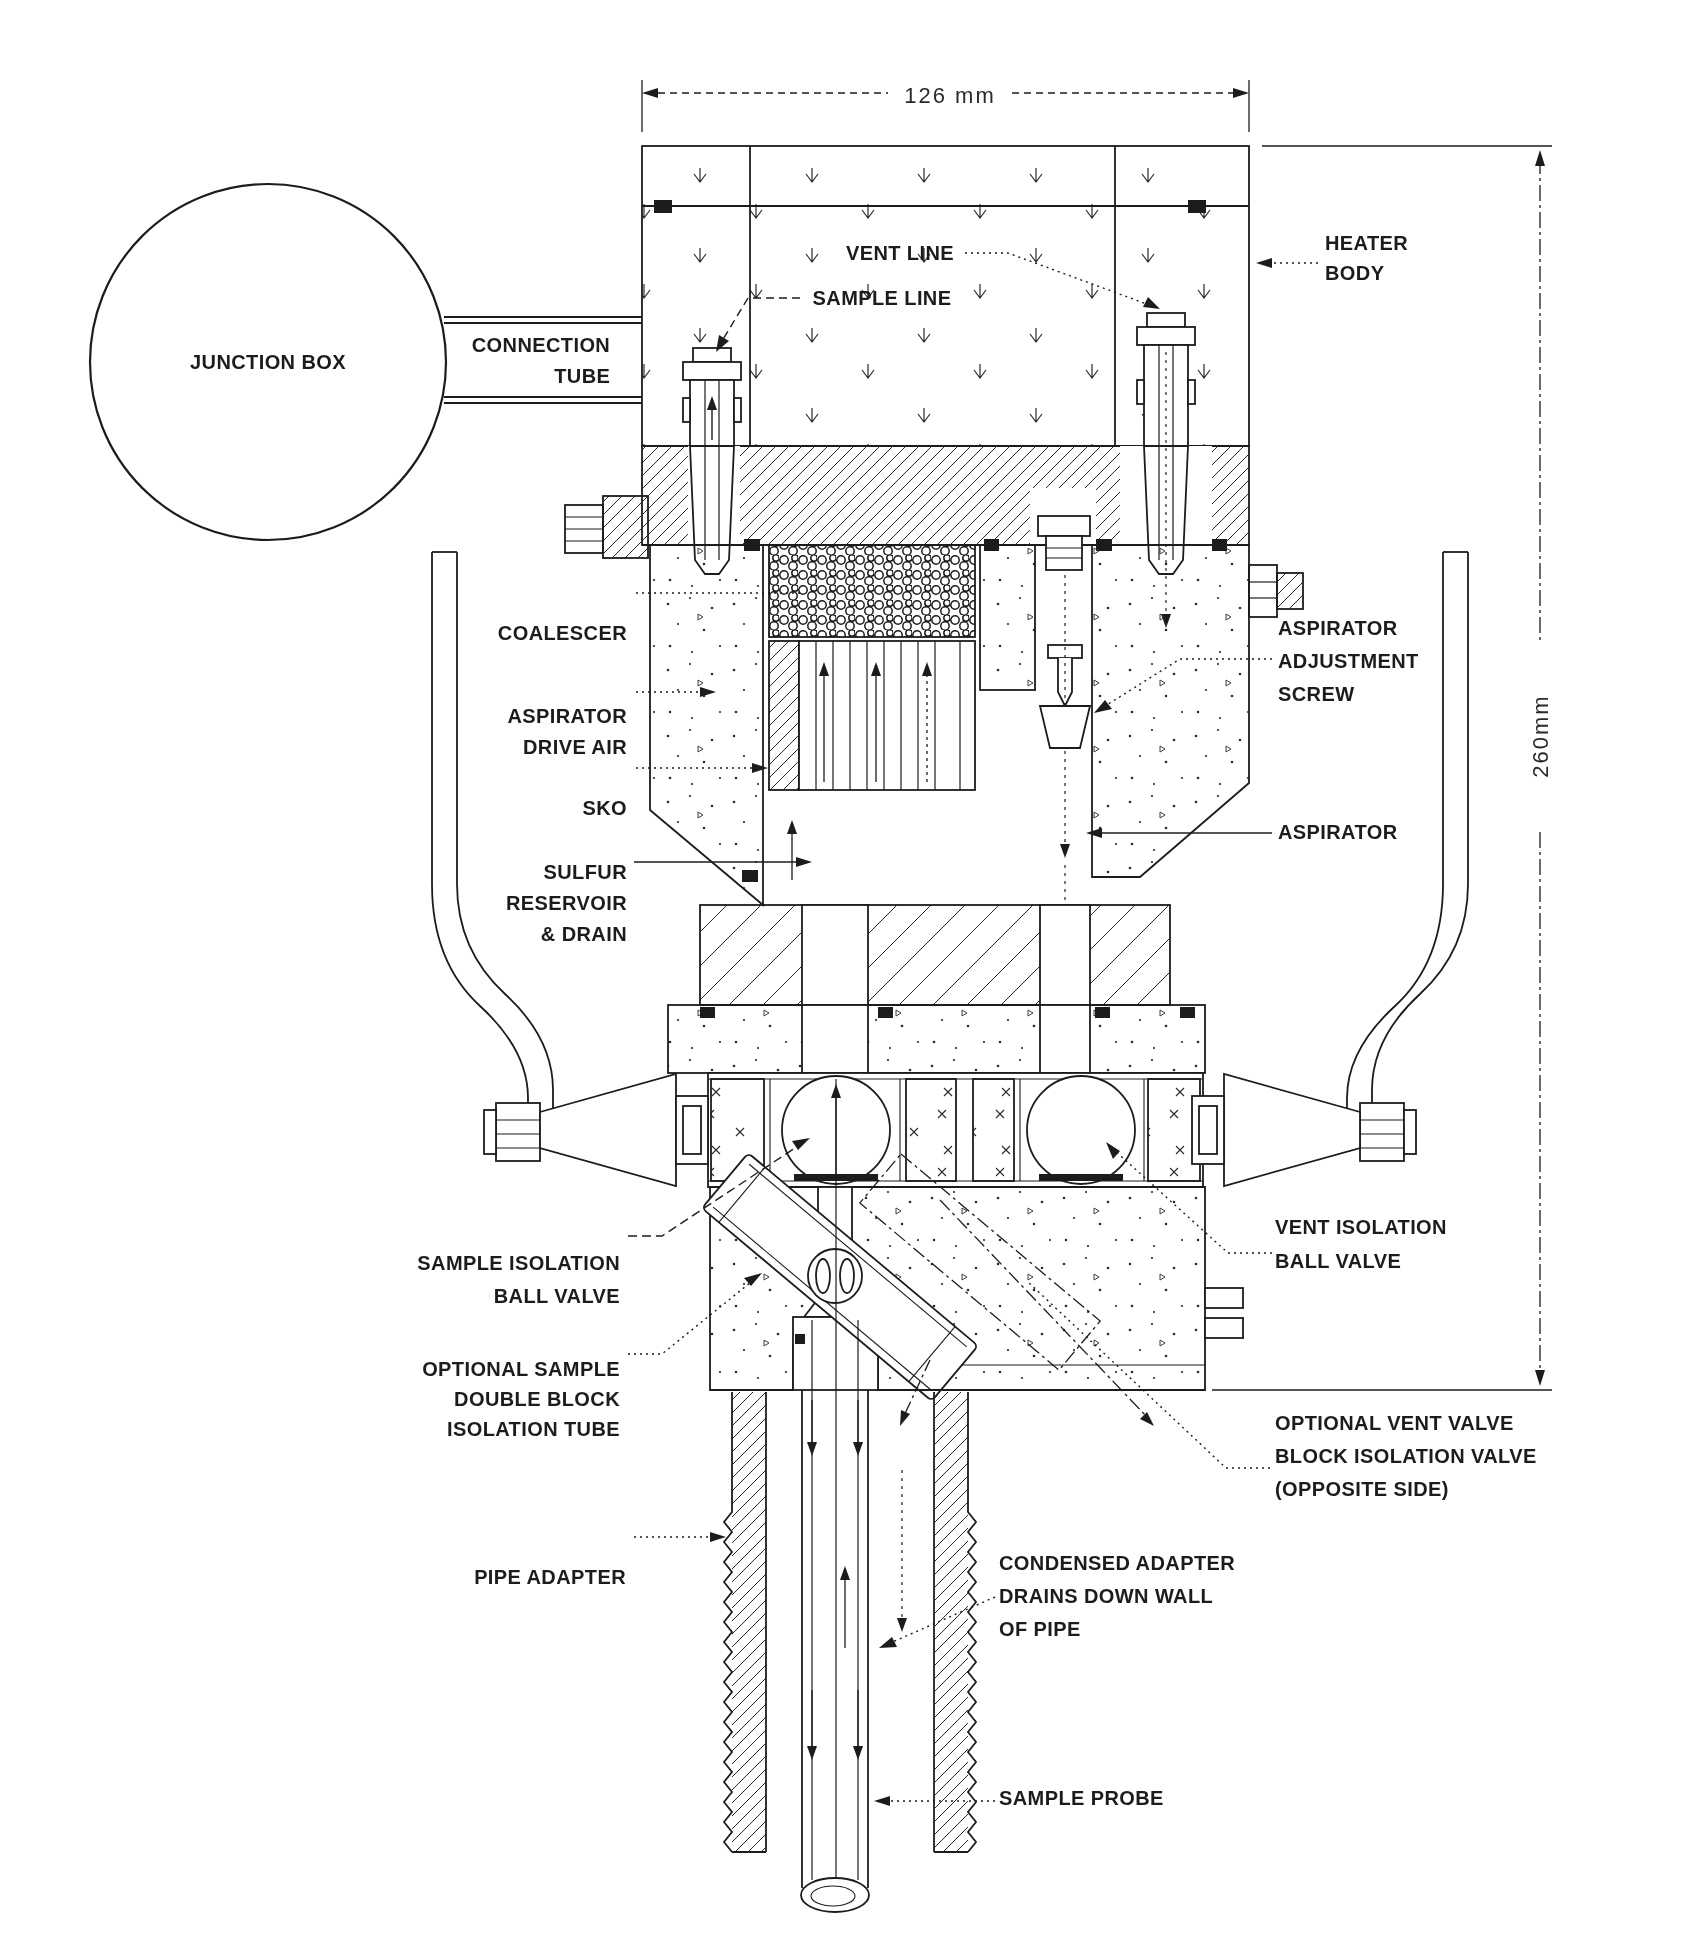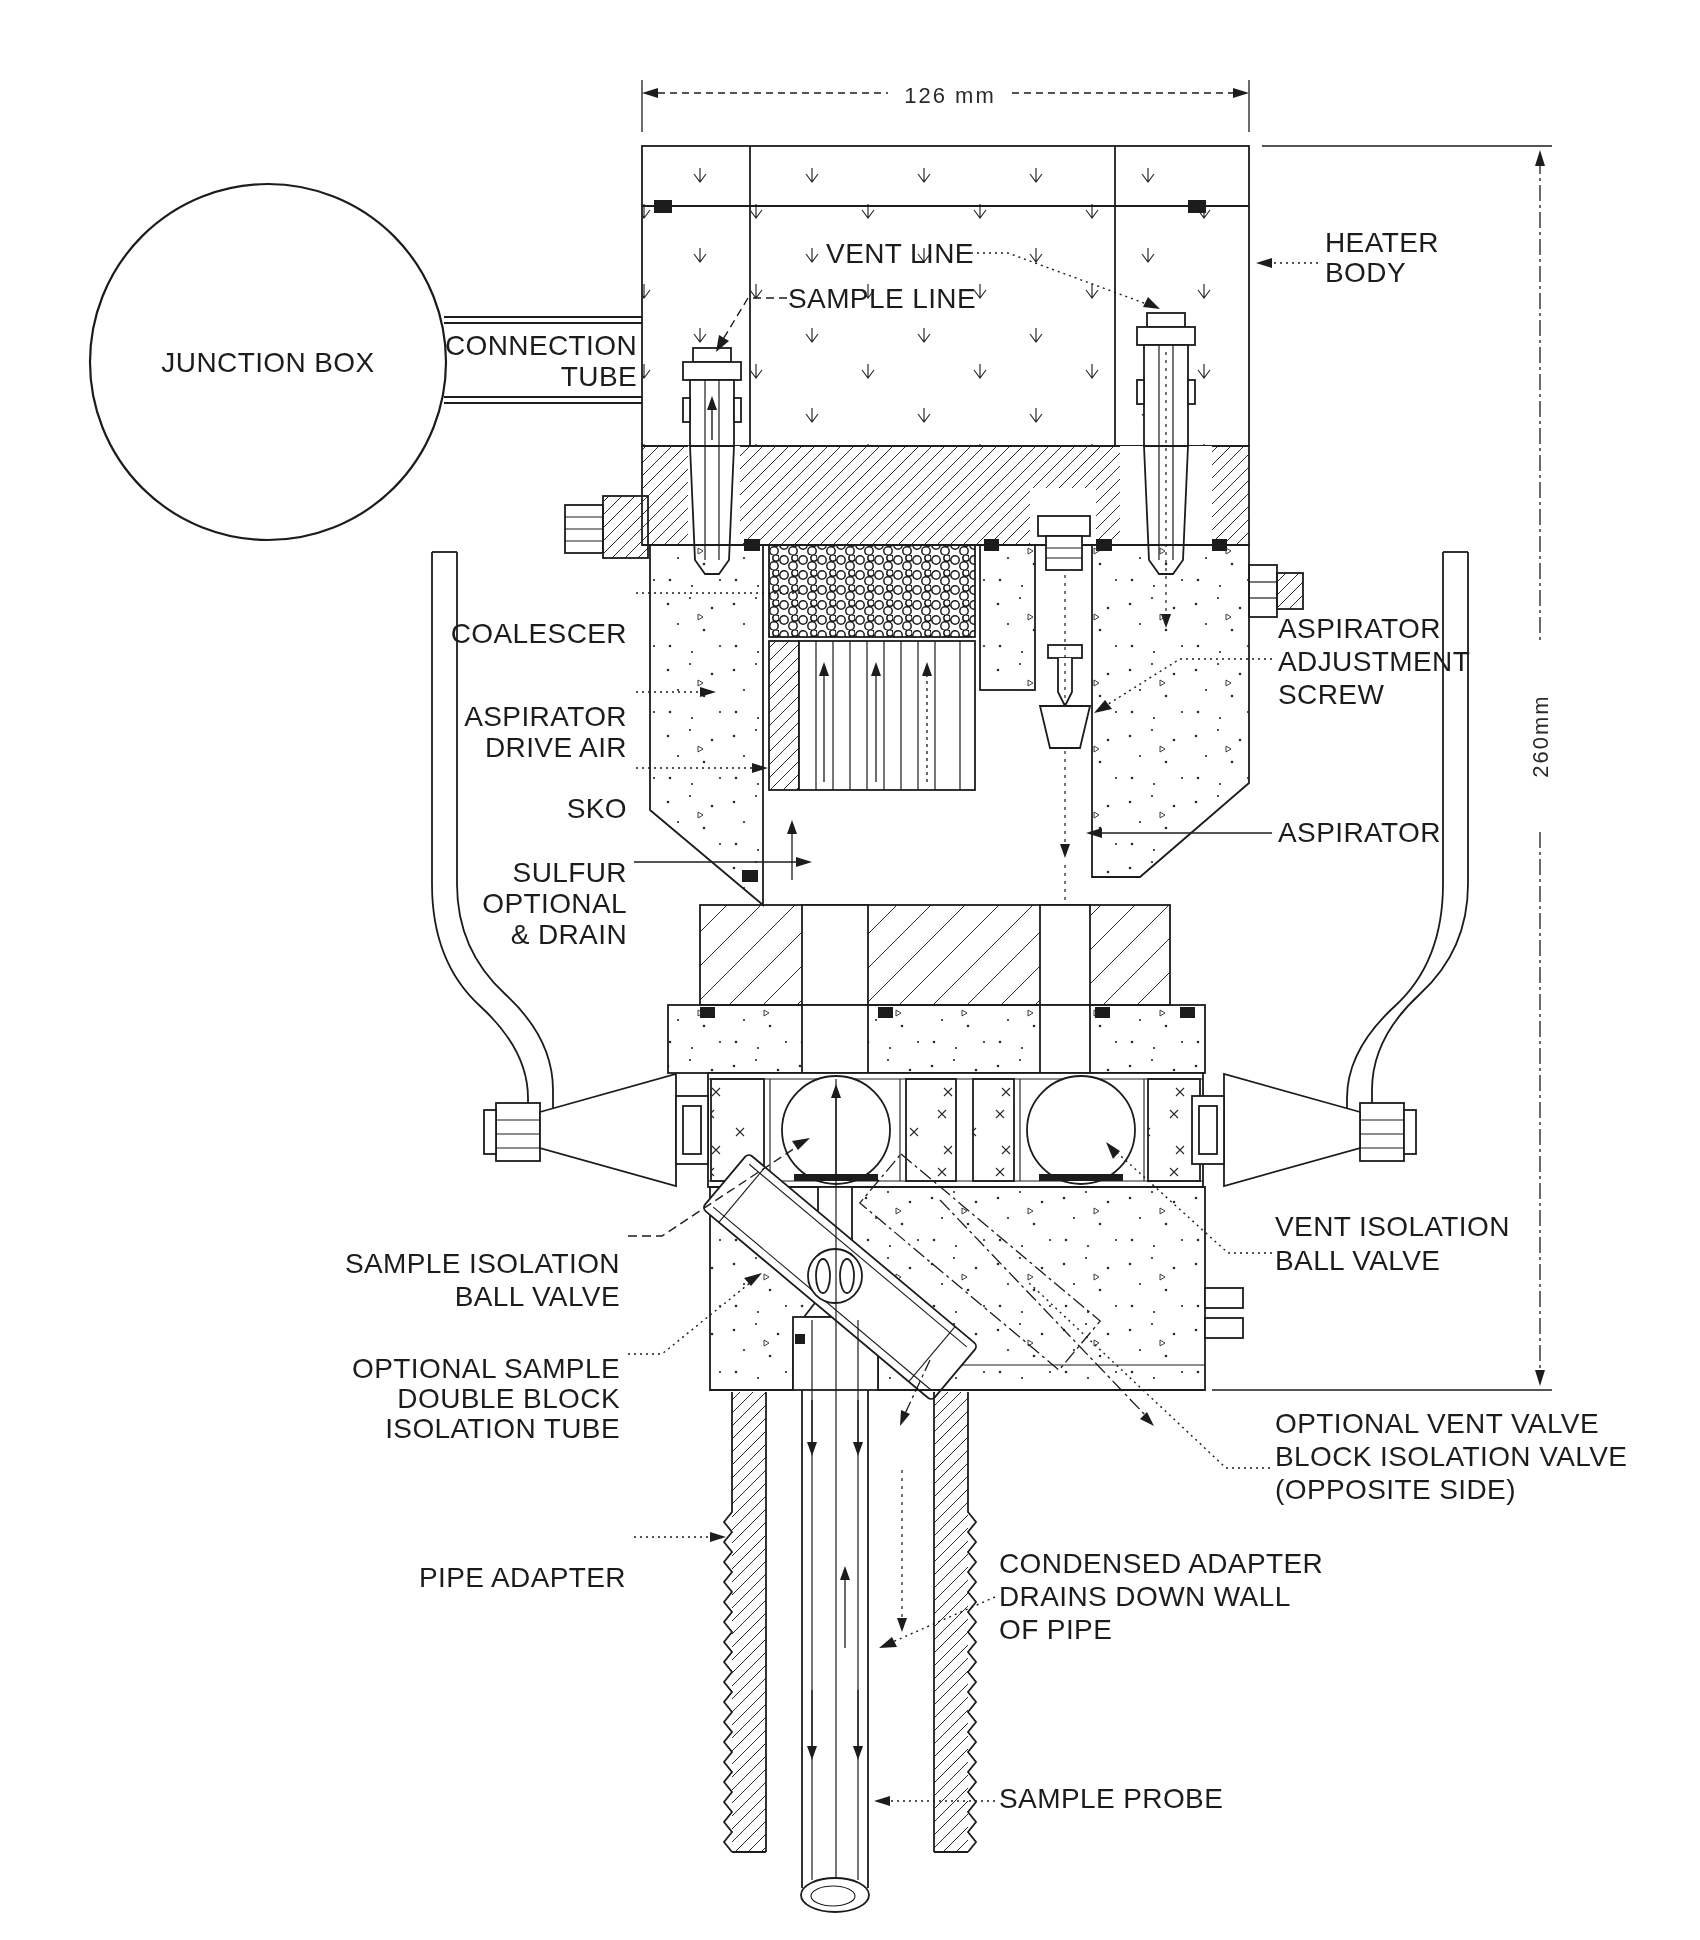--- a/index.html
+++ b/index.html
@@ -1,19 +1,19 @@
 <!DOCTYPE html>
 <html><head>
 <meta charset="utf-8">
 <style>
   html,body{margin:0;padding:0;background:#ffffff;}
   #stage{position:relative;width:1700px;height:1940px;background:#ffffff;overflow:hidden;
          font-family:"Liberation Sans", sans-serif;}
   svg{position:absolute;left:0;top:0;}
-  .label{position:absolute;color:#1c1c1c;font-size:28px;font-weight:400;line-height:31px;
+  .label{position:absolute;color:#1c1c1c;font-size:20px;font-weight:700;line-height:31px;
          letter-spacing:.4px;white-space:nowrap;}
   .ca{transform:translateX(-50%);text-align:right;}
   .ra{transform:translateX(-100%);text-align:right;margin-top:40px;}
   .la{text-align:left;}
   .lh30{line-height:30px}.lh33{line-height:33px}.lh34{line-height:34px}
   .dim{font-size:22px;font-weight:400;letter-spacing:2px;color:#2a2a2a;}
   .dimv{position:absolute;transform:translate(-50%,-50%) rotate(-90deg);}
 </style>
 </head>
 <body>
@@ -417,21 +417,21 @@
 </div>
 <div class="label ra" style="left:627px;top:661px">
   <div>ASPIRATOR</div>
   <div>DRIVE AIR</div>
 </div>
 <div class="label ra" style="left:627px;top:753px">
   <div>SKO</div>
 </div>
 <div class="label ra" style="left:627px;top:817px">
   <div>SULFUR</div>
-  <div>OPTIONAL</div>
+  <div>RESERVOIR</div>
   <div>&amp; DRAIN</div>
 </div>
 <div class="label la lh33" style="left:1278px;top:612px">
   <div>ASPIRATOR</div>
   <div>ADJUSTMENT</div>
   <div>SCREW</div>
 </div>
 <div class="label la" style="left:1278px;top:817px">
   <div>ASPIRATOR</div>
 </div>

